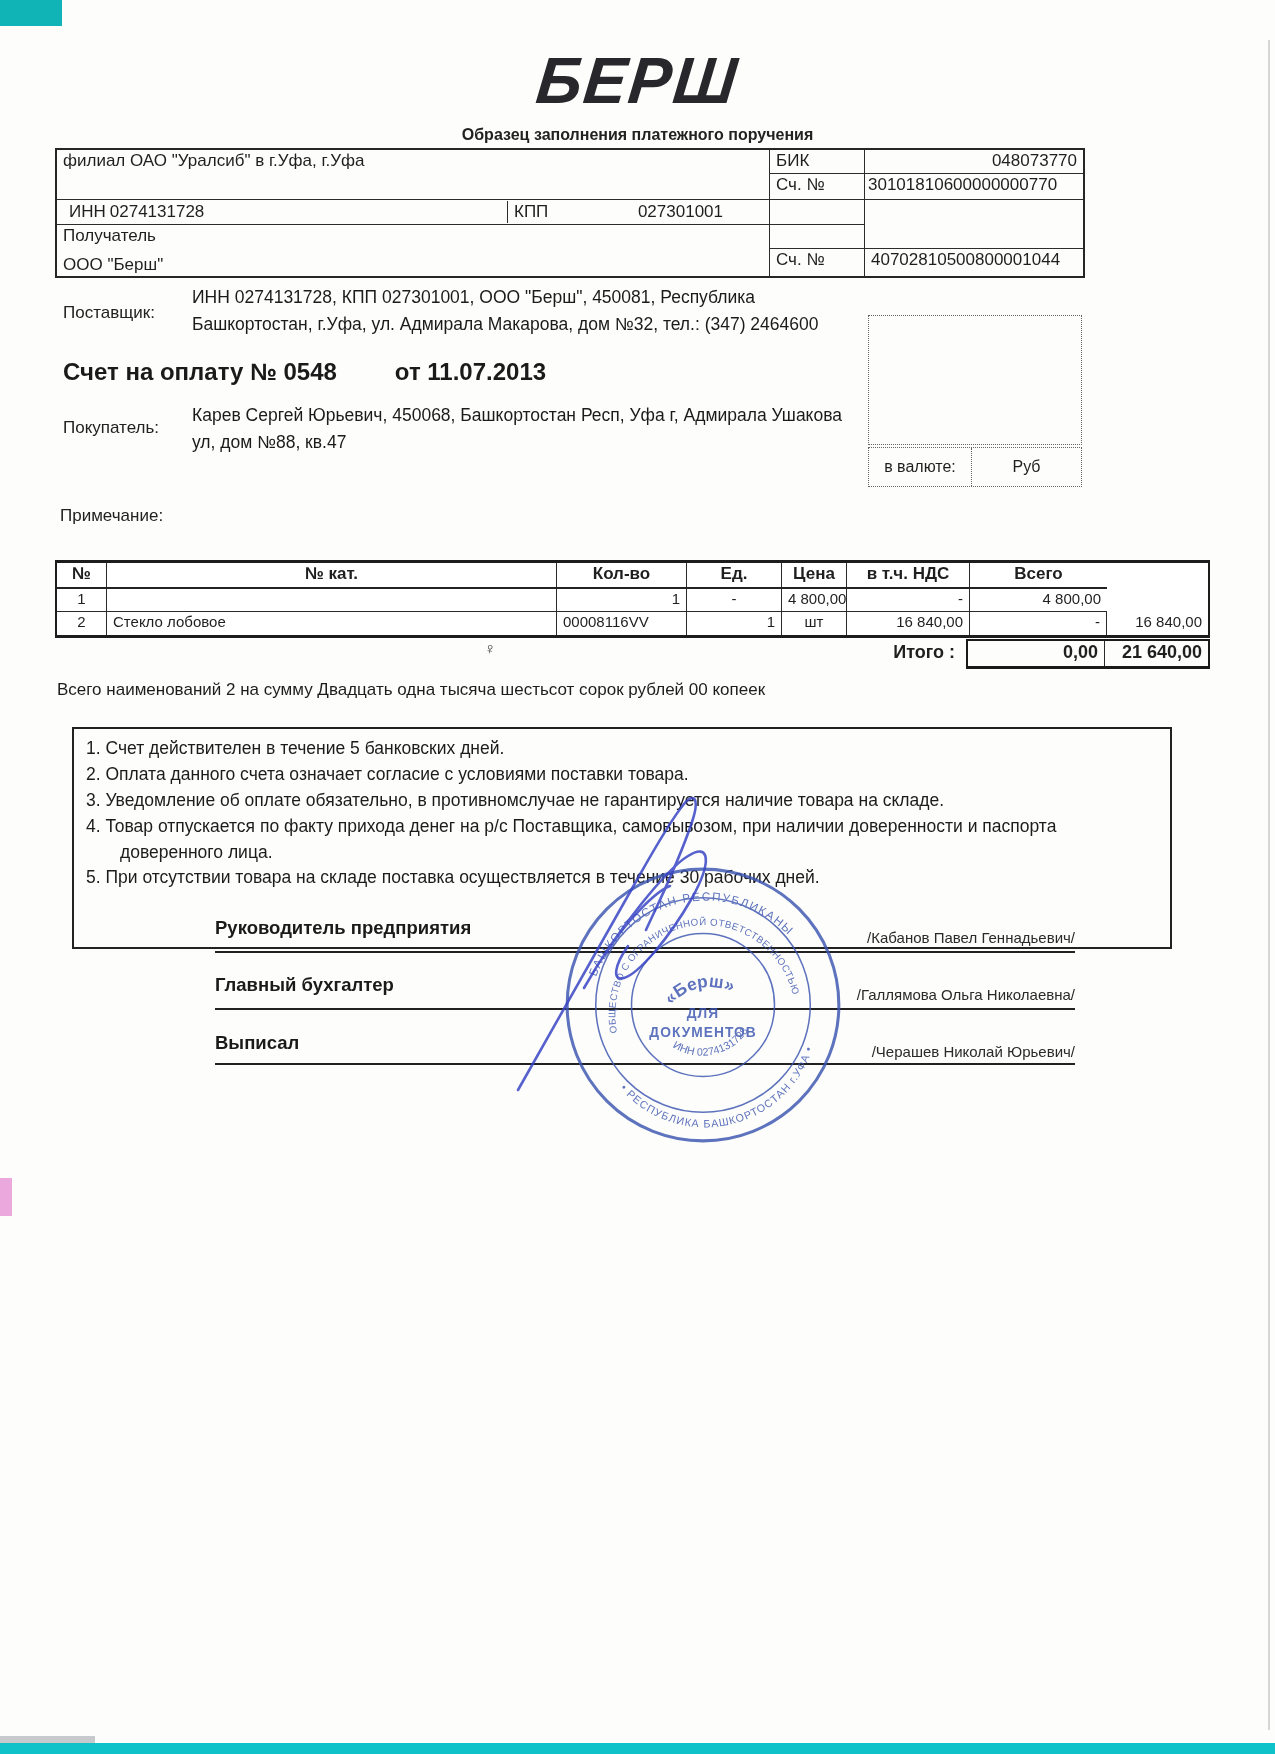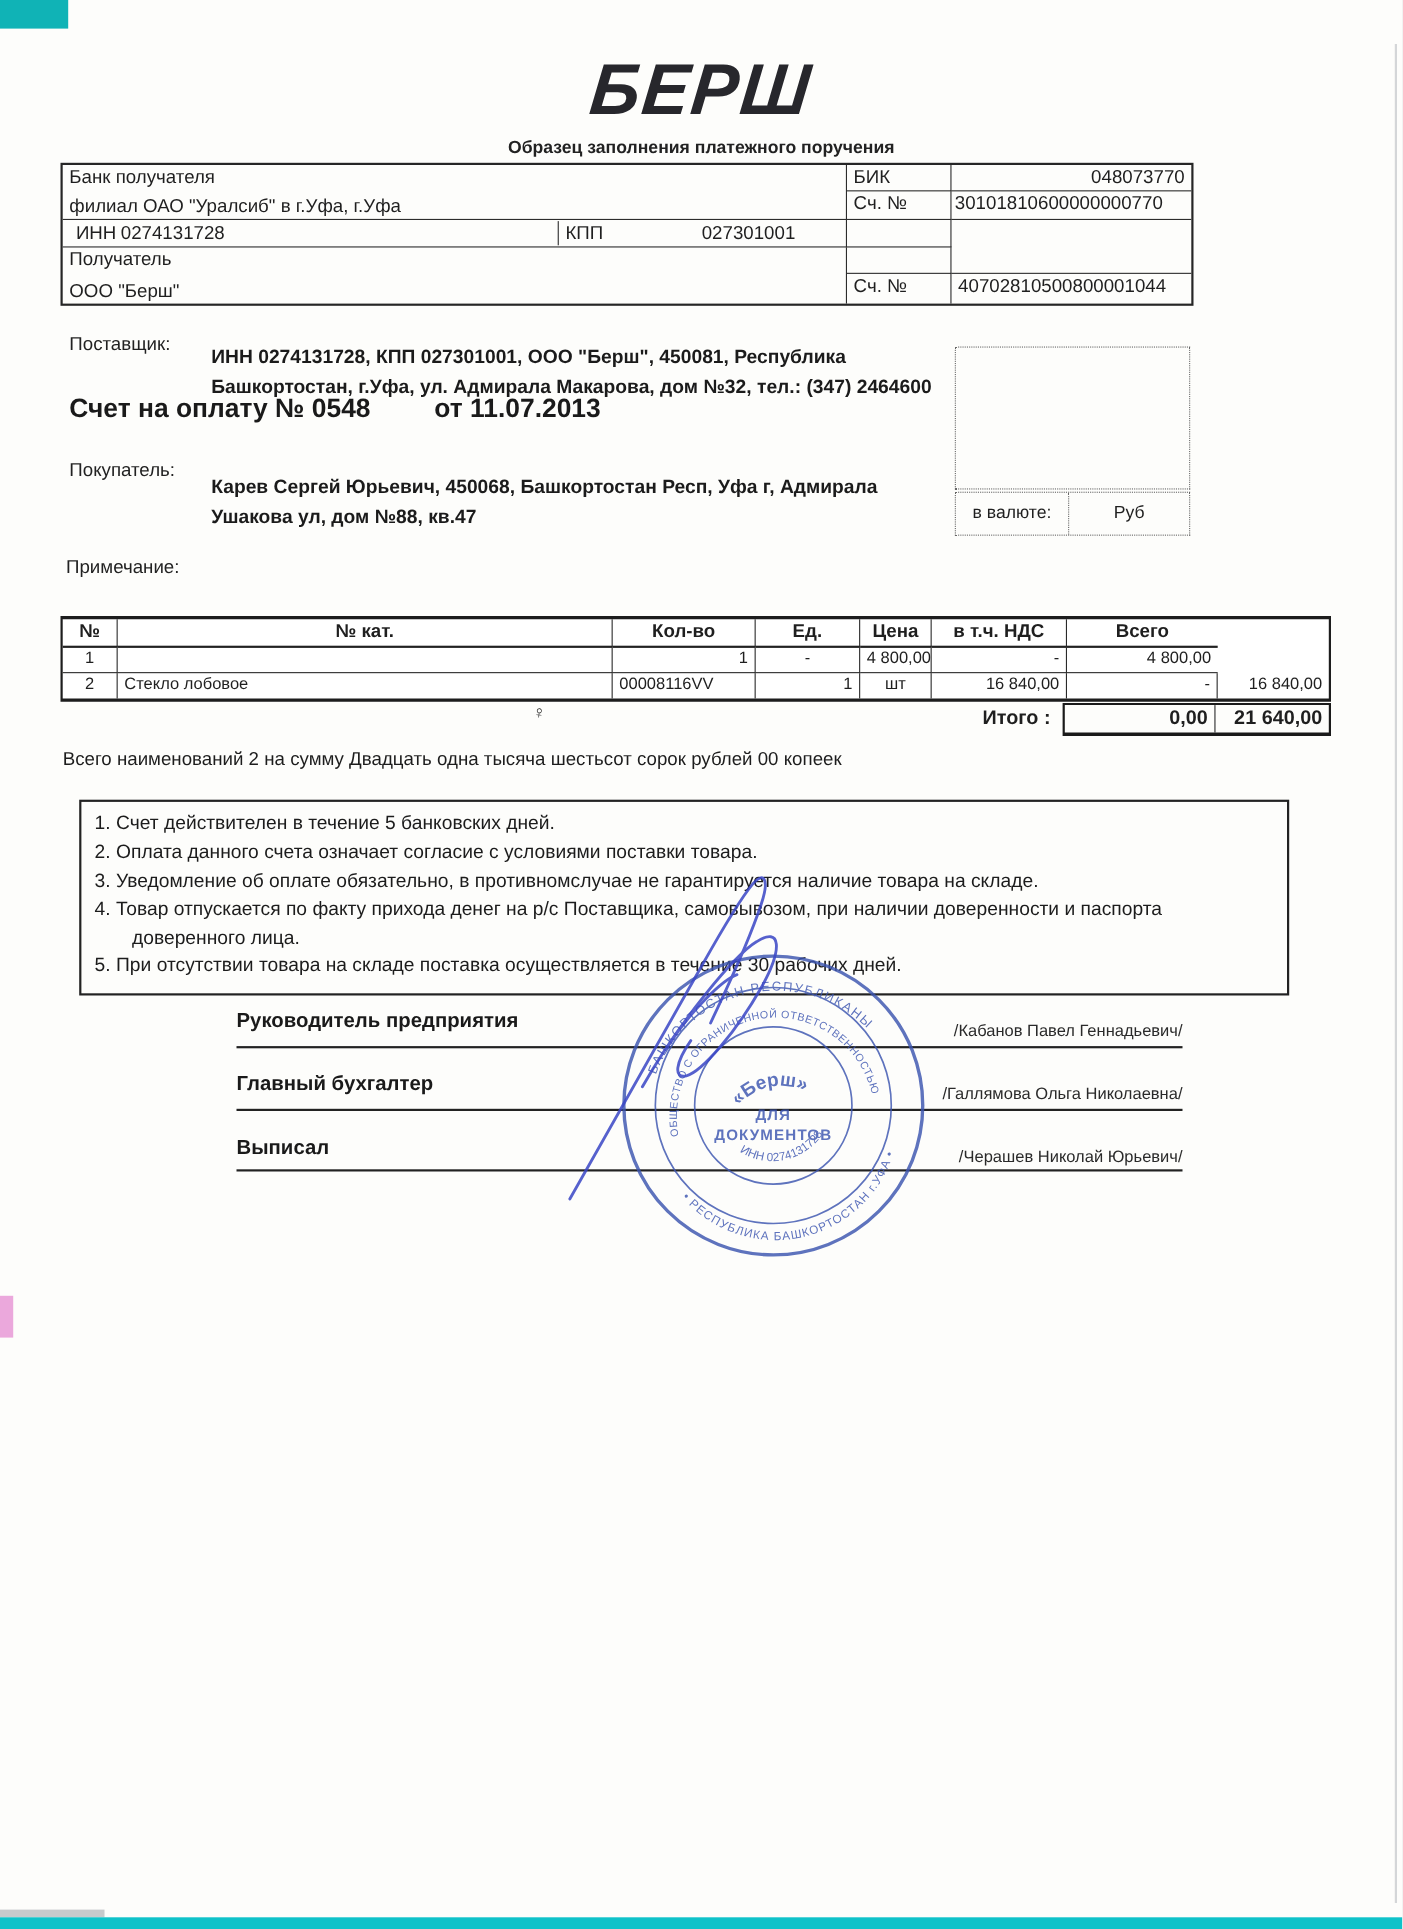--- a/index.html
+++ b/index.html
@@ -29,21 +29,21 @@
   .lbl2{grid-column:2;grid-row:2;}
   .lbl3{grid-column:2;grid-row:3;}
   .lbl4{grid-column:2;grid-row:4;}
   .lbl5{grid-column:2;grid-row:5;border-bottom:none!important;}
   .val1{grid-column:3;grid-row:1;text-align:right;border-bottom:1.5px solid #2c2c2c;}
   .val2{grid-column:3;grid-row:2;border-bottom:1.5px solid #2c2c2c;padding-left:3px!important;}
   .val34{grid-column:3;grid-row:3 / span 2;border-bottom:1.5px solid #2c2c2c;}
   .val5{grid-column:3;grid-row:5;padding-left:6px!important;}
   
   .fieldlabel{position:absolute;font-size:17px;color:#222;}
-  .boldblock{position:absolute;font-size:17.5px;font-weight:bold;line-height:1.55;color:#1b1b1b;margin-top:27px;}
+  .boldblock{position:absolute;font-size:17.5px;font-weight:normal;line-height:1.55;color:#1b1b1b;}
   .dotted-box{position:absolute;left:868px;top:315px;width:214px;height:130px;
               border:1.5px dotted #666;box-sizing:border-box;}
   .title-row{position:absolute;left:63px;top:358px;display:flex;gap:58px;
              font-size:24px;font-weight:bold;color:#1a1a1a;}
   .currency-box{position:absolute;left:868px;top:447px;width:214px;height:40px;
                 border:1.5px dotted #666;box-sizing:border-box;display:flex;font-size:16px;}
   .cur-label{flex:0 0 102px;border-right:1.5px dotted #666;display:flex;align-items:center;justify-content:center;}
   .cur-value{flex:1;display:flex;align-items:center;justify-content:center;}
   
   .itable{position:absolute;left:55px;top:560px;width:1155px;box-sizing:border-box;
@@ -61,21 +61,21 @@
   .itogo-label{position:absolute;left:810px;top:642px;width:145px;text-align:right;
                font-size:18px;font-weight:bold;}
   .itogo-box{position:absolute;left:966px;top:639px;width:244px;height:30px;box-sizing:border-box;
              border:2px solid #1a1a1a;border-bottom-width:3px;display:grid;grid-template-columns:137px 1fr;}
   .itogo-box > div{box-sizing:border-box;font-size:18px;font-weight:bold;text-align:right;
                    padding:1px 6px;}
   .itogo-box > div:first-child{border-right:1.5px solid #2a2a2a;}
   .ink-mark{position:absolute;left:484px;top:640px;font-size:16px;color:#2b2b2b;transform:rotate(6deg);}
   .summary{position:absolute;left:57px;top:680px;font-size:17px;color:#1d1d1d;}
   
-  .terms-box{position:absolute;left:72px;top:727px;width:1100px;height:178px;box-sizing:border-box;
+  .terms-box{position:absolute;left:72px;top:727px;width:1100px;height:222px;box-sizing:border-box;
              border:2px solid #222;padding:7px 12px;font-size:17.5px;line-height:1.48;color:#1c1c1c;}
   .terms-box div{padding-left:34px;text-indent:-34px;}
   
   .sig-role{position:absolute;left:215px;font-size:18.5px;font-weight:bold;color:#1a1a1a;}
   .sig-name{position:absolute;width:330px;text-align:right;font-size:15px;color:#2a2a2a;}
   .sig-line{position:absolute;left:215px;width:860px;height:2px;background:#222;}
   .sig-name{left:745px;}
   
   .stamp{position:absolute;left:560px;top:862px;width:286px;height:286px;opacity:.82;}
   .handsig{position:absolute;left:488px;top:778px;width:250px;height:320px;opacity:.85;}
@@ -94,21 +94,20 @@
 
   <div class="art art-topleft"></div>
   <div class="art art-pink"></div>
   <div class="art art-right"></div>
 
   <div class="logo">БЕРШ</div>
   <div class="subtitle">Образец заполнения платежного поручения</div>
 
   <div class="btable">
     <div class="b-bank bcell">
-      <div>Банк получателя</div>
       <div>филиал ОАО "Уралсиб" в г.Уфа, г.Уфа</div>
     </div>
     <div class="b-innkpp bcell" style="border-bottom:1.5px solid #2c2c2c;">
       <div class="b-inn"><b style="font-weight:normal">ИНН</b><span>0274131728</span></div>
       <div class="b-kpp">
           <span>КПП</span>
           <span class="kv">027301001</span>
         </div>
     </div>
     <div class="b-recip bcell">

